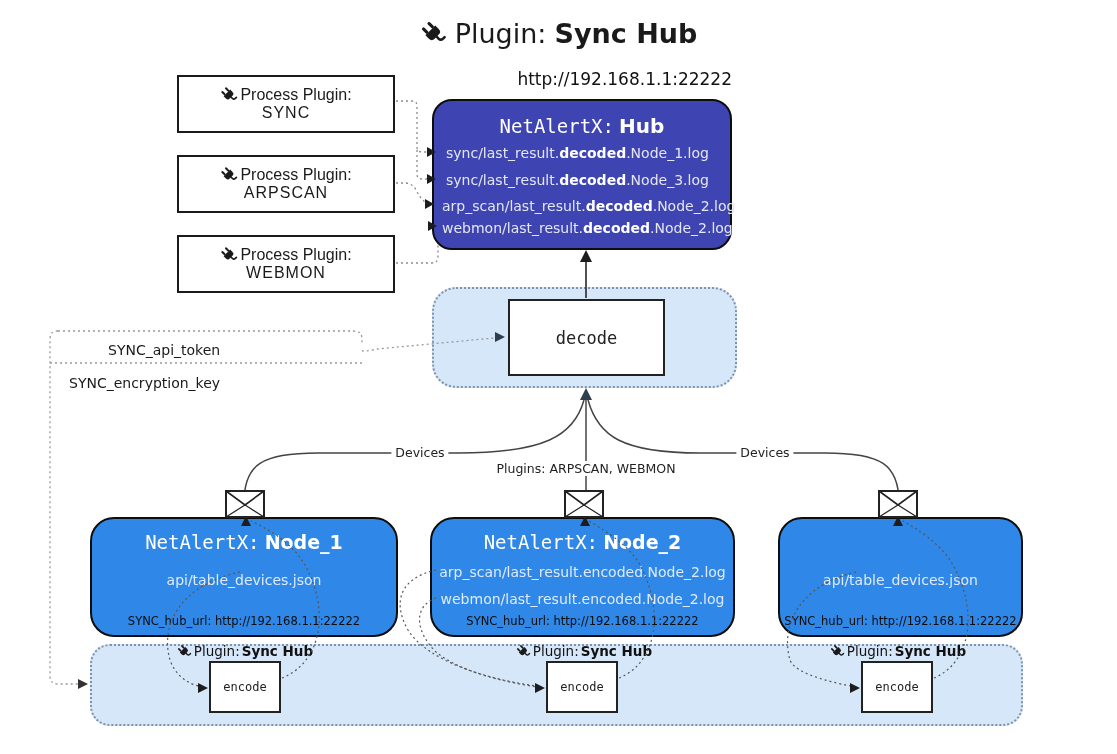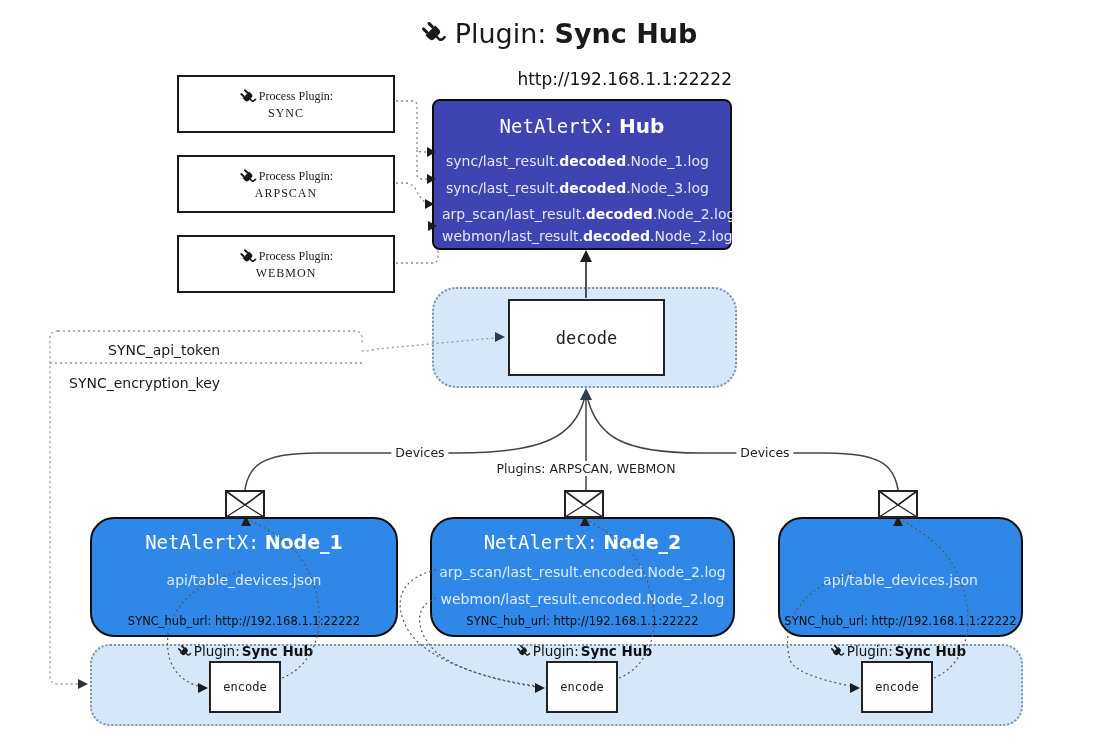--- a/index.html
+++ b/index.html
@@ -9,31 +9,31 @@
   .svg-layer { position:absolute; left:0; top:0; width:1117px; height:754px; pointer-events:none; } .z1 { z-index:1; } .z3 { z-index:3; }
 
   
   .page-title { position:absolute; left:0; right:0; top:18px; display:flex; justify-content:center; align-items:center; gap:8px; z-index:2; }
   .page-title .t-label { font-size:27px; color:#1a1a1a; }
   .page-title .t-name { font-size:27px; font-weight:bold; color:#1a1a1a; }
 
   
   .pbox { position:absolute; left:177px; width:218px; height:58px; background:#fff; border:2px solid #1a1a1a;
           display:flex; flex-direction:column; align-items:center; justify-content:center; z-index:2;
-          font-family:Liberation Serif, serif; font-size:12px; color:#1a1a1a; }
+          font-family:Liberation Sans, sans-serif; font-size:16px; color:#1a1a1a; }
   .pbox .row1 { display:flex; align-items:center; gap:2px; }
   .pbox .row2 { letter-spacing:1px; }
 
   
   .hub-url { position:absolute; left:432px; top:69px; width:300px; text-align:right; font-size:17px; color:#111; z-index:2; }
-  .hub { position:absolute; left:432px; top:99px; width:300px; height:151px; background:#3E45B2; border:2px solid #0d0d0d; border-radius:8px; z-index:2; }
+  .hub { position:absolute; left:432px; top:99px; width:300px; height:151px; background:#3E45B2; border:2px solid #0d0d0d; border-radius:20px; z-index:2; }
   .hub-title { position:absolute; left:0; right:0; top:13px; text-align:center; color:#fff; }
   .hub-title .mono { font-family:"DejaVu Sans Mono", monospace; font-size:19px; }
   .hub-title .bold { font-family:"DejaVu Sans", sans-serif; font-weight:bold; font-size:20px; }
-  .hub-log { position:absolute; left:12px; font-size:14px; color:#e4e6f2; white-space:nowrap;margin-top:8px; }
+  .hub-log { position:absolute; left:12px; font-size:14px; color:#e4e6f2; white-space:nowrap; }
   .hub-log b { color:#ffffff; }
 
   
   .panel { background:#D6E7F9; border:2px dotted #7E93AC; border-radius:24px; position:absolute; }
   .decode-panel { left:432px; top:287px; width:305px; height:101px; z-index:0; }
   .decode-box { position:absolute; left:508px; top:299px; width:157px; height:77px; background:#fff; border:2px solid #222;
                 display:flex; align-items:center; justify-content:center; font-family:"DejaVu Sans Mono", monospace;
                 font-size:17px; color:#222; z-index:2; }
 
   

